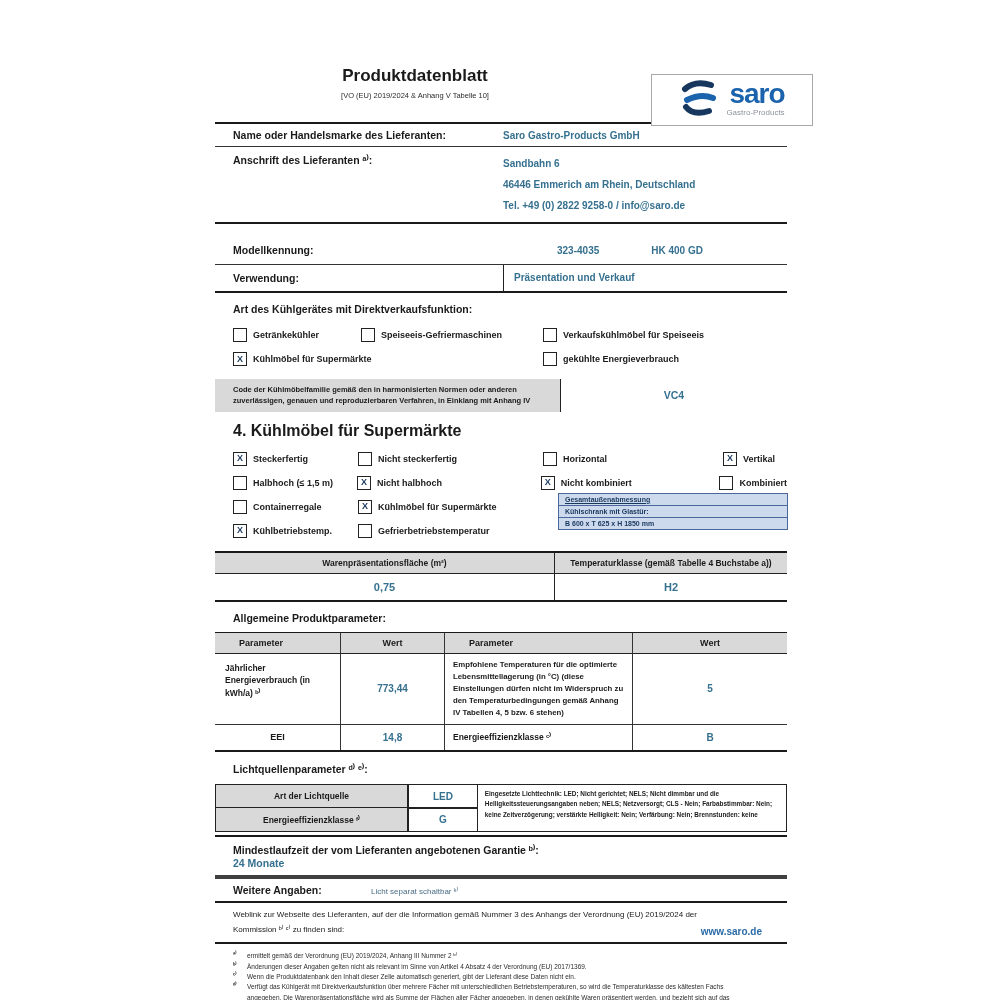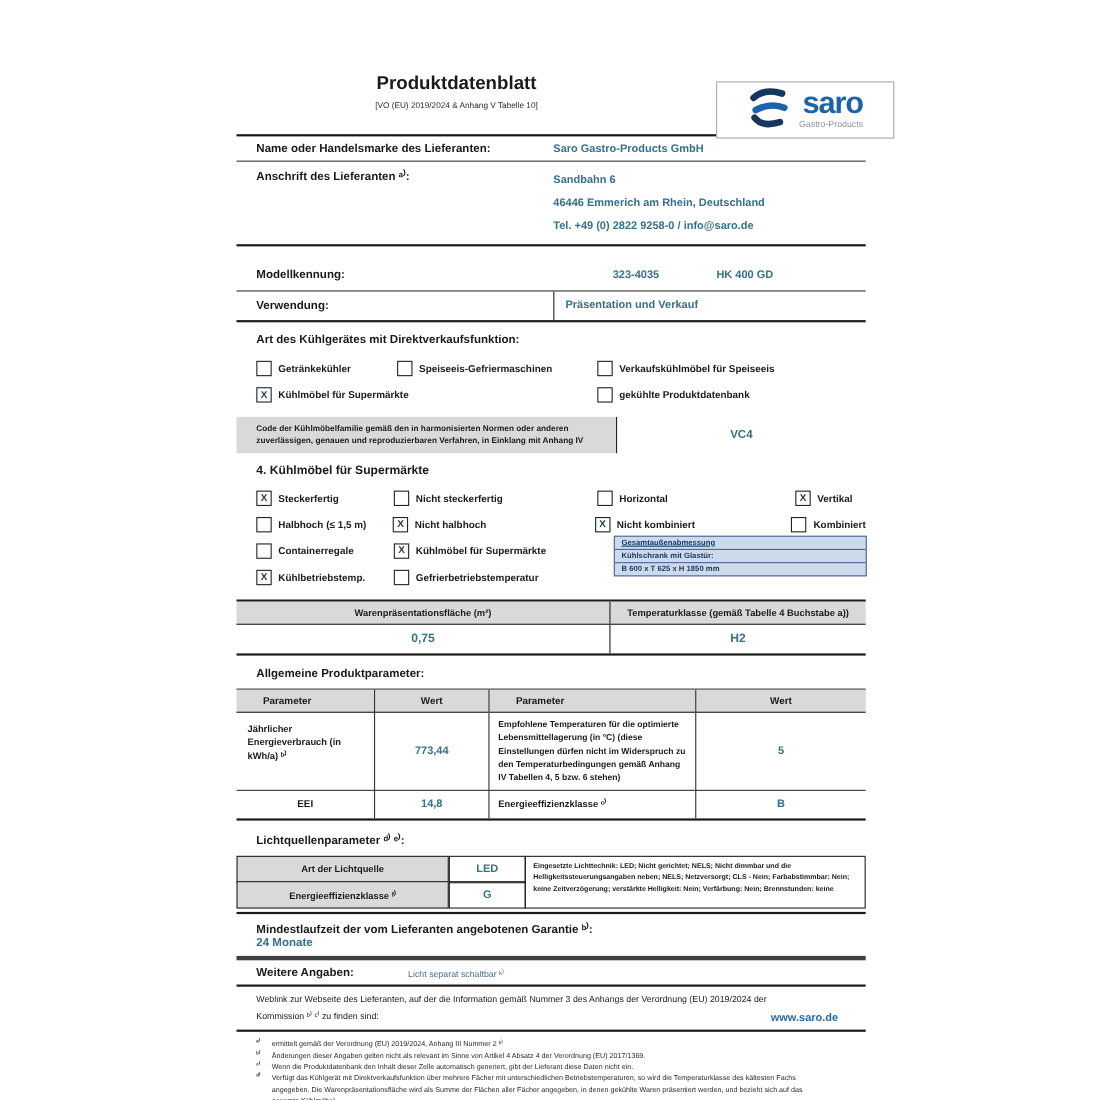--- a/index.html
+++ b/index.html
@@ -25,21 +25,21 @@
   .kv.addr{align-items:flex-start;padding-top:6px;padding-bottom:6px;border-bottom:2px solid #1a1a1a;}
   .addr-lines div{line-height:21px;}
   .kv.model{border-bottom:1px solid #333;padding-top:20px;padding-bottom:8px;}
   .model-number{margin-left:54px;}
   .model-name{margin-left:52px;}
   .kv.usage{padding:0 0 0 18px;border-bottom:2px solid #1a1a1a;align-items:stretch;}
   .kv.usage .k{padding:7px 0;}
   .usage-v{border-left:1.5px solid #222;padding:7px 10px;flex:1;}
 
   .sec-h{font-weight:bold;font-size:10.5px;padding:10px 0 8px 18px;}
-  .sec-h4{font-weight:bold;font-size:11px;padding:8px 0 7px 18px;}
+  .sec-h4{font-weight:bold;font-size:16px;padding:8px 0 7px 18px;}
 
   
   .cbrow{display:flex;align-items:center;height:24px;padding-left:18px;}
   .cbcell{display:flex;align-items:center;gap:6px;box-sizing:border-box;}
   .cb{width:12px;height:12px;border:1.5px solid #222;font-size:9px;font-weight:bold;color:#17375d;display:flex;align-items:center;justify-content:center;flex:none;background:#fff;line-height:1;}
   .cbl{font-size:9px;font-weight:bold;}
   .w128{width:128px;}.w182{width:182px;}
   .w125{width:125px;}.w185{width:185px;}.w180{width:180px;}.w310{width:310px;}
 
   
@@ -167,21 +167,21 @@
       <span class="cbl">Verkaufskühlmöbel für Speiseeis</span>
     </div>
   </div>
   <div class="cbrow">
     <div class="cbcell w310">
       <span class="cb">X</span>
       <span class="cbl">Kühlmöbel für Supermärkte</span>
     </div>
     <div class="cbcell">
       <span class="cb"></span>
-      <span class="cbl">gekühlte Produktdatenbank</span>
+      <span class="cbl">gekühlte Energieverbrauch</span>
     </div>
   </div>
 
   <div class="family">
     <div class="fc-label">Code der Kühlmöbelfamilie gemäß den in harmonisierten Normen oder anderen zuverlässigen, genauen und reproduzierbaren Verfahren, in Einklang mit Anhang IV</div>
     <div class="fc-value">VC4</div>
   </div>
 
   <div class="sec-h4">4.  Kühlmöbel für Supermärkte</div>
 

